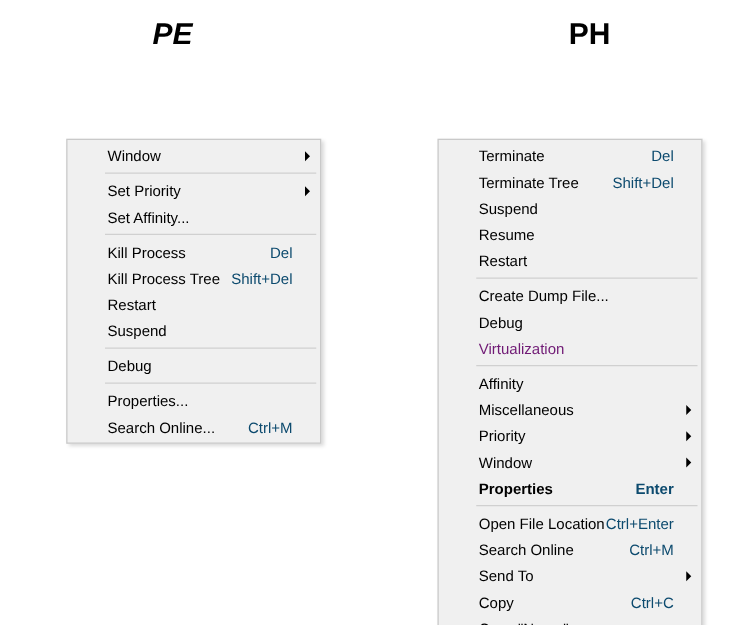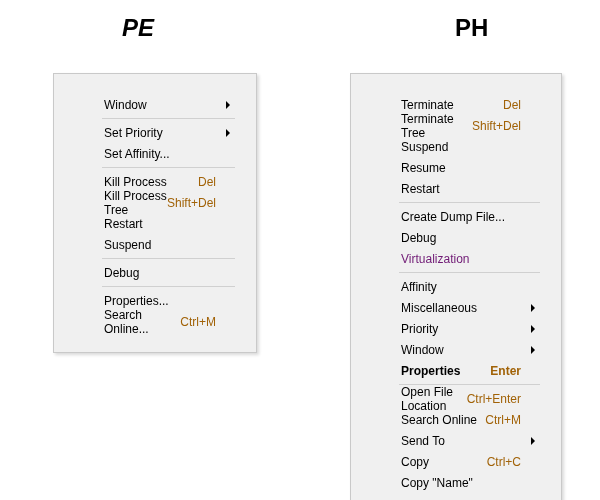--- a/index.html
+++ b/index.html
@@ -19,35 +19,36 @@
     font-style: italic;
     font-size: 24px;
     font-family: "Arial Black", Arial, sans-serif;
   }
   #heading-pe { top: 14px; left: 122px; font-style: italic; }
   #heading-ph { top: 14px; left: 455px; font-style: normal; text-align: right; }
   .menu {
     position: absolute;
     background: #f0f0f0;
     border: 1px solid #c9c9c9;
-    padding: 20px;
+    padding: 2px;
     box-shadow: 2px 2px 3px rgba(0,0,0,0.15);
+    margin-top: 38px;
   }
   #menu-pe { top: 73px; left: 53px; width: 204px; }
   #menu-ph { top: 73px; left: 350px; width: 212px; }
   .menu-item {
     display: flex;
     align-items: center;
     height: 21px;
     padding: 0 20px 0 30px;
     cursor: default;
     position: relative;
   }
   .menu-item .label { flex: 1; }
-  .menu-item .shortcut { color: #a16207; }
+  .menu-item .shortcut { color: #0c4a6e; }
   .menu-item.bold .label, .menu-item.bold .shortcut { font-weight: bold; }
   .menu-item.disabled .label { color: #701a75; }
   .menu-sep {
     height: 1px;
     background: #d0d0d0;
     margin: 3px 1px 3px 28px;
   }
   .submenu-arrow {
     position: absolute;
     right: 6px;

